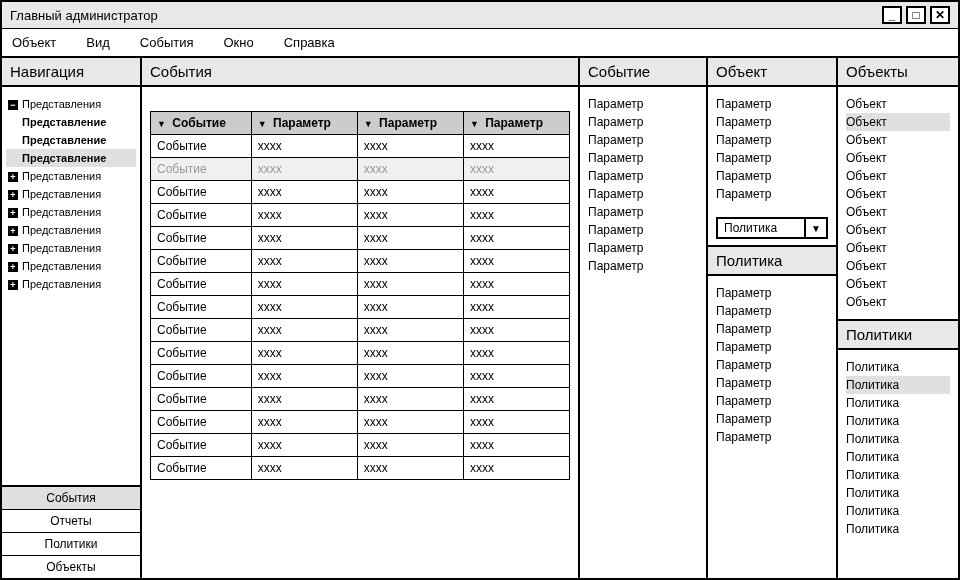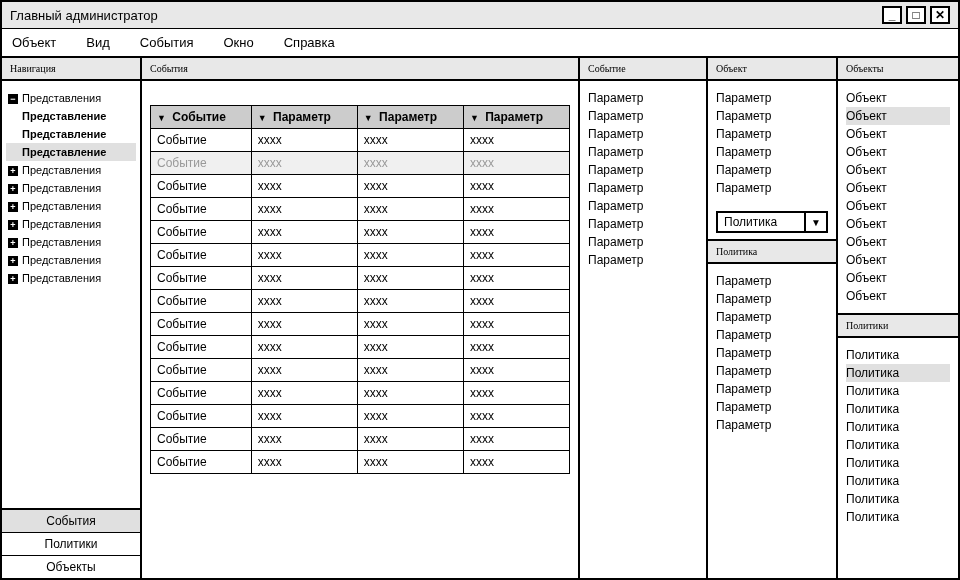--- a/index.html
+++ b/index.html
@@ -7,21 +7,21 @@
 .window { width: 960px; height: 580px; border: 2px solid #000; display: flex; flex-direction: column; overflow: hidden; }
 .titlebar { background: #e8e8e8; border-bottom: 1px solid #000; padding: 4px 8px; display: flex; justify-content: space-between; align-items: center; }
 .titlebar-text { font-size: 13px; }
 .titlebar-buttons { display: flex; gap: 4px; }
 .titlebar-btn { width: 20px; height: 18px; border: 2px solid #000; background: #fff; display: flex; align-items: center; justify-content: center; font-size: 12px; font-weight: bold; cursor: pointer; }
 .menubar { background: #fff; border-bottom: 2px solid #000; padding: 6px 10px; display: flex; gap: 30px; }
 .menu-item { cursor: pointer; }
 .workspace { flex: 1; display: flex; overflow: hidden; }
 .panel { border-right: 2px solid #000; display: flex; flex-direction: column; overflow: hidden; }
 .panel:last-child { border-right: none; }
-.panel-header { background: #e8e8e8; border-bottom: 2px solid #000; padding: 5px 8px; font-size: 10px; font-family: Liberation Serif, serif; }
+.panel-header { background: #e8e8e8; border-bottom: 2px solid #000; padding: 5px 8px; font-size: 15px; }
 .nav-panel { width: 140px; flex-shrink: 0; }
 .nav-tree { padding: 8px 4px; flex: 1; overflow-y: auto; }
 .tree-item { display: flex; align-items: flex-end; padding: 3px 2px; cursor: pointer; font-size: 11px; gap: 4px; }
 .tree-item.child { padding-left: 16px; font-weight: bold; }
 .tree-item.selected { background: #e0e0e0; }
 .tree-icon { width: 10px; height: 10px; border: 1px solid #000; display: inline-flex; align-items: center; justify-content: center; font-size: 9px; line-height: 1; background: #000; color: #fff; font-weight: bold; }
 .tree-icon.minus::before { content: "−"; }
 .tree-icon.plus::before { content: "+"; }
 .nav-bottom { border-top: 2px solid #000; }
 .nav-btn { border-bottom: 1px solid #000; padding: 4px 8px; text-align: center; cursor: pointer; font-size: 12px; background: #fff; }
@@ -110,20 +110,21 @@
             <span class="tree-icon plus"></span>
             <span>Представления</span>
           </div>
           <div class="tree-item">
             <span class="tree-icon plus"></span>
             <span>Представления</span>
           </div>
         </div>
       <div class="nav-bottom" id="nav-bottom">
           <div class="nav-btn active">События</div>
+          <div class="nav-btn">Отчеты</div>
           <div class="nav-btn">Политики</div>
           <div class="nav-btn">Объекты</div>
         </div>
     </div>
 
     <div class="panel events-panel">
       <div class="panel-header">События</div>
       <div class="events-body">
         <table class="events-table">
           <thead>

